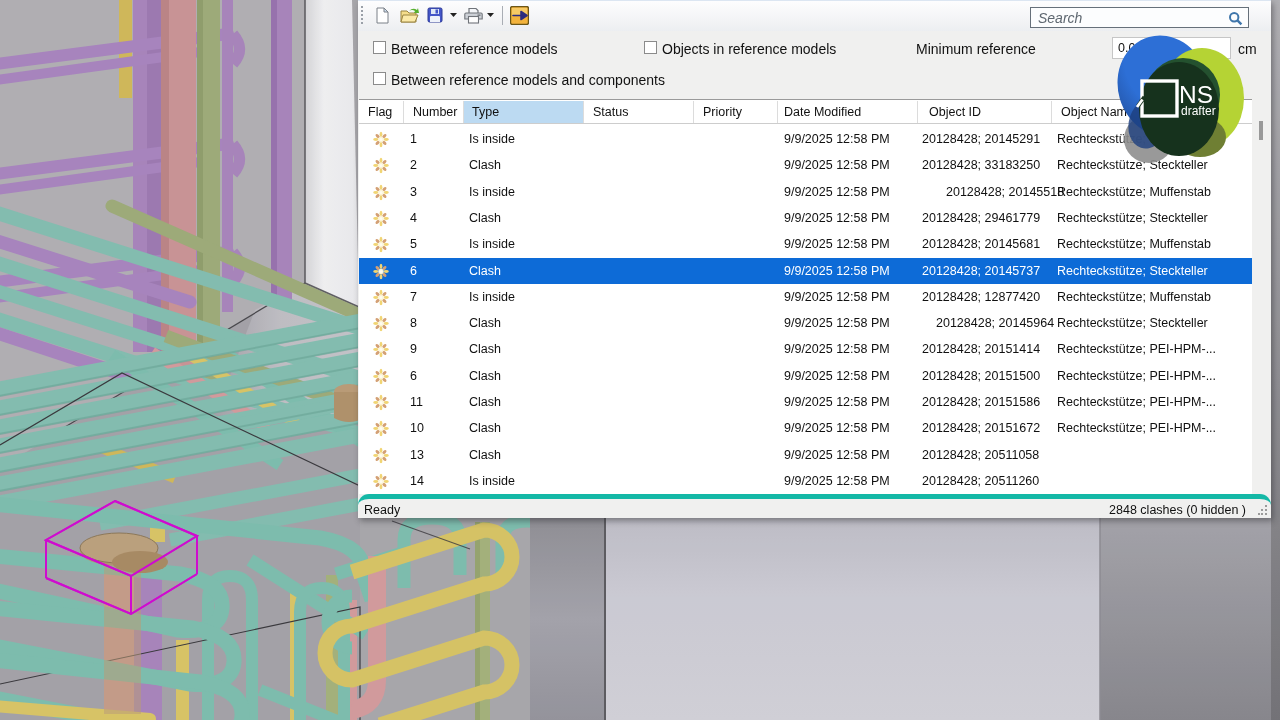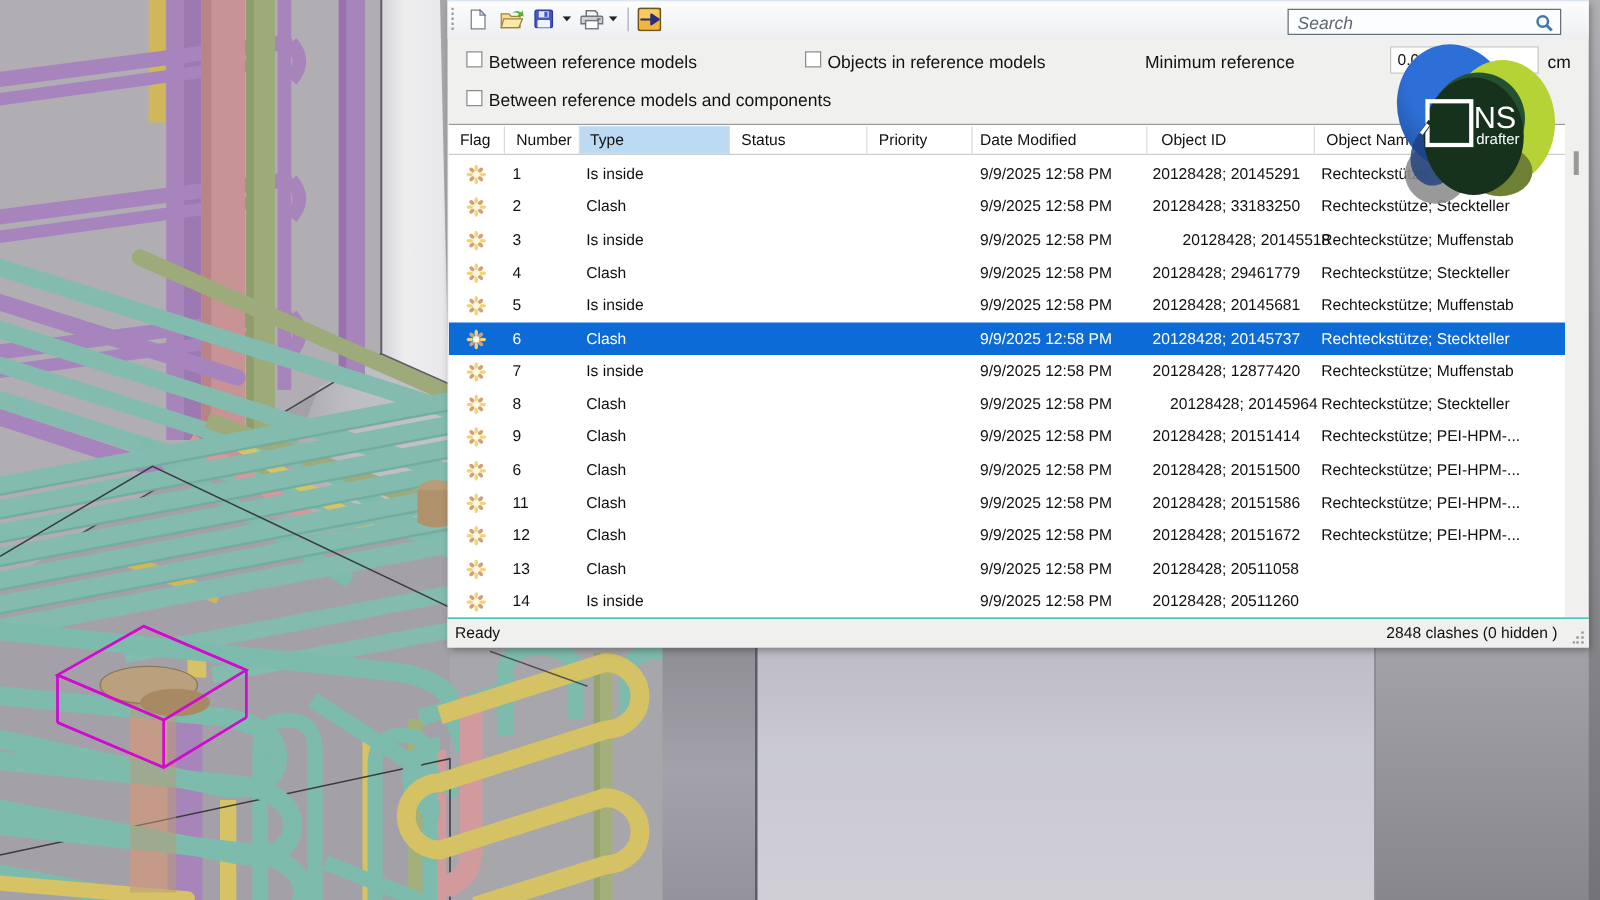--- a/index.html
+++ b/index.html
@@ -28,21 +28,21 @@
   .hc{position:absolute;top:1px;height:22px;border-right:1px solid #dcdcdc;
       font-size:12.5px;color:#111;line-height:22px;box-sizing:border-box;}
   .row{position:absolute;left:0;width:893px;height:26.3px;font-size:12.5px;color:#111;}
   .row.sel{background:#0d6bd7;color:#fff;}
   .cell{position:absolute;top:0;height:26.3px;line-height:26.3px;white-space:nowrap;overflow:hidden;}
   
   #sblane{position:absolute;left:894px;top:99px;width:18px;height:395px;background:#f0f0ef;}
   #sbthumb{position:absolute;left:7px;top:22px;width:4px;height:19px;background:#999;}
   
   #sbar{position:absolute;left:0;top:494px;width:913px;height:24px;background:#f0f0ef;
-        border-top:1px solid #14b8a6;box-sizing:border-box;font-size:12.5px;color:#111;}
+        border-top:5px solid #14b8a6;box-sizing:border-box;font-size:12.5px;color:#111;border-radius:11px;}
   
   #logo{position:absolute;left:1113px;top:31px;width:140px;height:136px;}
 </style>
 </head>
 <body>
 <div id="stage">
 <svg id="scene" width="1280" height="720" viewBox="0 0 1280 720">
   <defs>
     <linearGradient id="gwall" x1="0" y1="0" x2="0" y2="1">
       <stop offset="0" stop-color="#c0bfc9"></stop>
@@ -597,21 +597,21 @@
                 <g fill="#f1d573">
                   <ellipse cx="0" cy="-5.2" rx="1.4" ry="2.6"></ellipse>
                   <ellipse cx="0" cy="5.2" rx="1.4" ry="2.6"></ellipse>
                   <ellipse cx="-5.2" cy="0" rx="2.6" ry="1.4"></ellipse>
                   <ellipse cx="5.2" cy="0" rx="2.6" ry="1.4"></ellipse>
                 </g>
                 <circle cx="0" cy="0" r="2.7" fill="#fbf3d3"></circle>
                 <circle cx="0" cy="0" r="1.6" fill="#fefcf2"></circle>
               </g>
             </svg>
-            <div class="cell" style="left:51px;width:54px">12</div>
+            <div class="cell" style="left:51px;width:54px">10</div>
             <div class="cell" style="left:110px;width:115px">Clash</div>
             <div class="cell" style="left:425px;width:134px">9/9/2025 12:58 PM</div>
             <div class="cell" style="left:563px;width:130px">20128428; 20151672</div>
             <div class="cell" style="left:698px;width:195px">Rechteckstütze; PEI-HPM-...</div>
           </div>
           <div class="row" style="top:315.6px">
             <svg width="16" height="17" viewBox="0 0 16 17" style="position:absolute;left:14px;top:5px">
               <g transform="translate(8,8.5)">
                 <g fill="#d3a075">
                   <ellipse cx="0" cy="-4.8" rx="1.5" ry="2.5" transform="rotate(45)"></ellipse>

